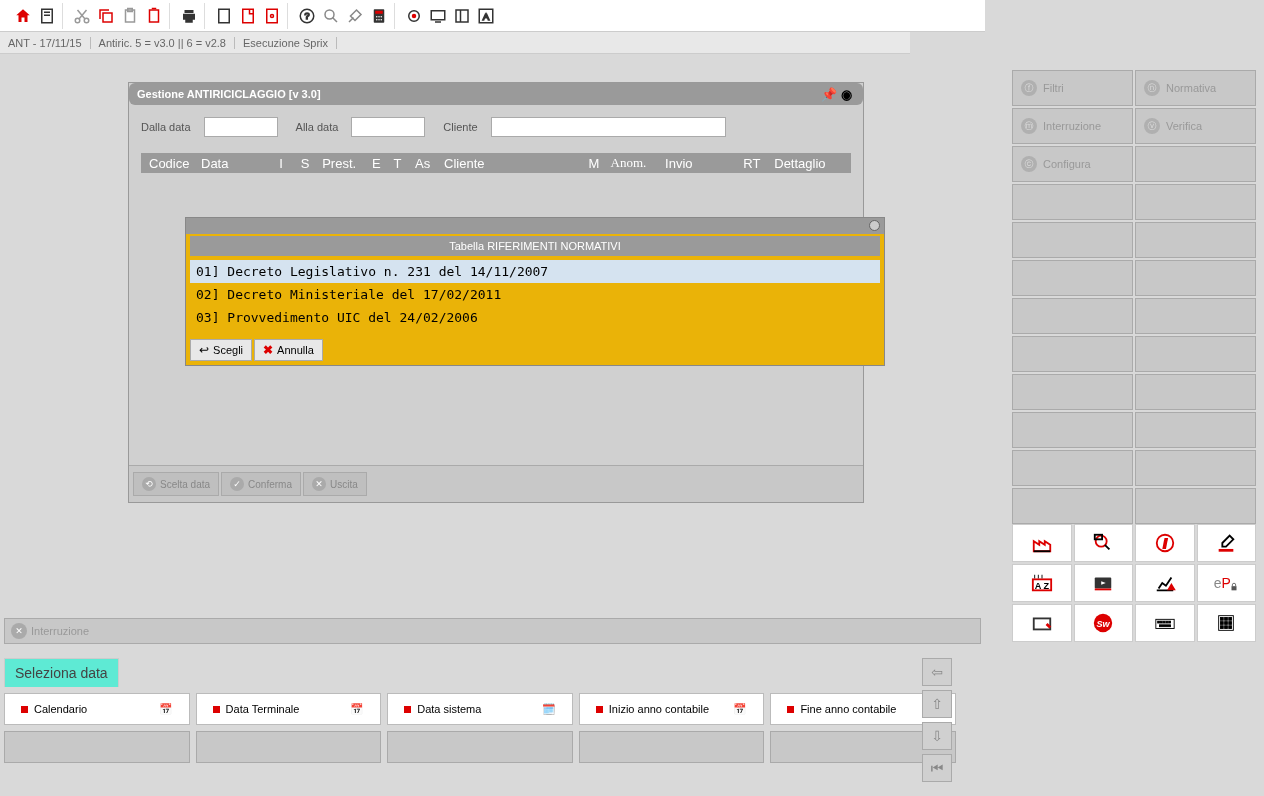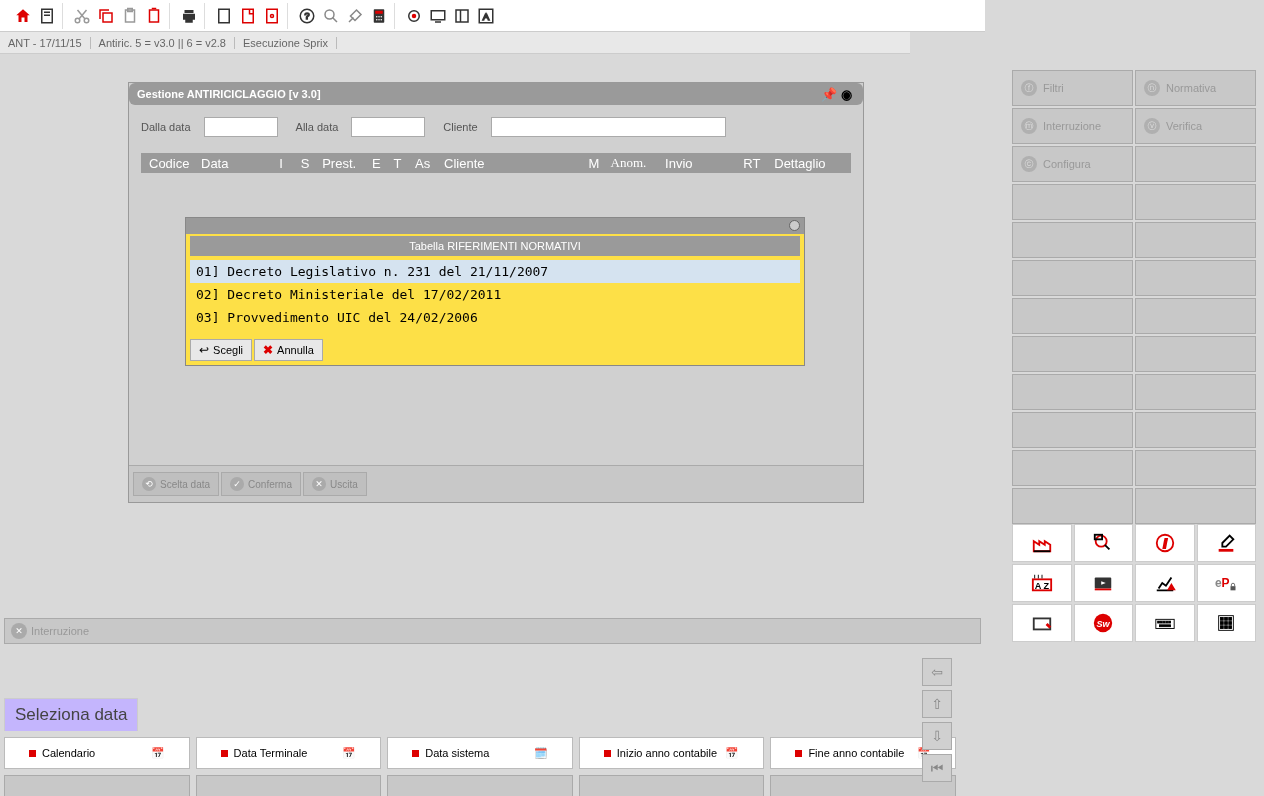--- a/index.html
+++ b/index.html
@@ -26,43 +26,43 @@
 .filter-group { display: flex; align-items: center; gap: 13px; }
 .filter-label { font-size: 11px; color: #555; }
 .filter-input { background: #fff; border: 1px solid #aaa; height: 20px; padding: 0 4px; font-size: 11px; }
 
 .table-header { background: #9a9a9a; color: #fff; font-size: 13px; display: flex; padding: 3px 8px; height: 20px; align-items: center; }
 .table-header div { margin-right: 12px; }
 .th-codice { width: 40px; } .th-data { width: 70px; } .th-i { width: 10px; } .th-s { width: 10px; } .th-prest { width: 40px; } .th-e { width: 10px; } .th-t { width: 10px; } .th-as { width: 18px; } .th-cliente { width: 140px; } .th-m { width: 10px; } .th-anom { width: 45px; font-family: Liberation Serif, serif; } .th-invio { width: 70px; } .th-rt { width: 20px; } .th-dettaglio { width: 60px; }
 
 .table-body { background: #d0d0d0; height: 280px; position: relative; }
 
-.popup { position: absolute; left: 44px; top: 44px; width: 620px; background: #fde047; border: 1px solid #888; }
+.popup { position: absolute; left: 44px; top: 44px; width: 700px; background: #eab308; border: 1px solid #888; }
 .popup-top { background: #9a9a9a; height: 16px; position: relative; }
 .popup-circle { position: absolute; right: 4px; top: 2px; width: 11px; height: 11px; border-radius: 50%; background: #ccc; border: 1px solid #666; }
 .popup-header { background: #9a9a9a; color: #fff; font-size: 11px; text-align: center; padding: 4px; margin: 2px 4px; }
 .popup-list { padding: 2px 4px; margin-bottom: 8px; }
 .popup-row { font-family: monospace; font-size: 13px; padding: 4px 6px; cursor: pointer; white-space: nowrap; }
 .popup-row.selected { background: #d5e3f0; }
 .popup-buttons { display: flex; gap: 2px; padding: 0 4px 4px; }
 .popup-btn { background: #e8e8e8; border: 1px solid #aaa; padding: 3px 8px; font-size: 11px; display: flex; align-items: center; gap: 4px; cursor: pointer; }
 .popup-btn .ic { font-size: 12px; }
 .red-x { color: #d00; font-weight: bold; }
 
 .window-footer { display: flex; gap: 2px; padding: 6px 4px; background: #c8c8c8; border-top: 1px solid #aaa; }
 .footer-btn { background: #bfbfbf; border: 1px solid #aaa; padding: 4px 8px; font-size: 10px; color: #888; display: flex; align-items: center; gap: 4px; }
 .footer-btn .ic-circ { width: 14px; height: 14px; border-radius: 50%; background: #aaa; display: inline-flex; align-items: center; justify-content: center; font-size: 9px; color: #fff; }
 
 .interrupt-bar { position: absolute; top: 618px; left: 4px; width: 977px; height: 26px; background: #c8c8c8; border: 1px solid #aaa; display: flex; align-items: center; padding: 0 6px; font-size: 11px; color: #999; }
 .interrupt-bar .ic-circ { width: 16px; height: 16px; border-radius: 50%; background: #aaa; margin-right: 4px; display: inline-flex; align-items: center; justify-content: center; font-size: 9px; color: #fff; }
 
 .bottom-area { position: absolute; top: 658px; left: 4px; width: 952px; }
-.select-tab { background: #c4b5fd; padding: 6px 10px; font-size: 17px; color: #444; display: inline-block; border: 1px solid #ccc; border-bottom: none; margin-top: 40px; }
+.select-tab { background: #5eead4; padding: 6px 10px; font-size: 14px; color: #444; display: inline-block; border: 1px solid #ccc; border-bottom: none; }
 .date-buttons { display: flex; gap: 6px; margin-top: 6px; }
-.date-btn { flex: 1; background: #fff; border: 1px solid #bbb; height: 32px; padding: 0 24px; display: flex; align-items: center; justify-content: space-between; font-size: 11px; cursor: pointer; }
+.date-btn { flex: 1; background: #fff; border: 1px solid #bbb; height: 32px; padding: 0 16px; display: flex; align-items: center; justify-content: space-between; font-size: 11px; cursor: pointer; }
 .date-btn .sq { width: 7px; height: 7px; background: #d00; margin-right: 6px; }
 .date-btn .lbl { display: flex; align-items: center; }
 .gray-row { display: flex; gap: 6px; margin-top: 6px; }
 .gray-row div { flex: 1; background: #c8c8c8; height: 32px; border: 1px solid #aaa; }
 
 .nav-arrows { position: absolute; top: 658px; left: 922px; width: 30px; display: flex; flex-direction: column; gap: 4px; }
 .nav-arrow { width: 30px; height: 28px; background: #d0d0d0; border: 1px solid #aaa; display: flex; align-items: center; justify-content: center; font-size: 14px; color: #888; cursor: pointer; }
 
 .side-panel { position: absolute; top: 70px; right: 8px; width: 244px; display: flex; flex-direction: column; gap: 2px; }
 .side-row { display: flex; gap: 2px; }
@@ -250,21 +250,21 @@
         <div class="th-rt">RT</div>
         <div class="th-dettaglio">Dettaglio</div>
       </div>
       <div class="table-body">
         <div class="popup">
           <div class="popup-top">
             <span class="popup-circle"></span>
           </div>
           <div class="popup-header">Tabella RIFERIMENTI NORMATIVI</div>
           <div class="popup-list">
-            <div class="popup-row selected">01] Decreto Legislativo n. 231 del 21/11/2007</div>
+            <div class="popup-row selected">01] Decreto Legislativo n. 231 del 14/11/2007</div>
             <div class="popup-row">02] Decreto Ministeriale del 17/02/2011</div>
             <div class="popup-row">03] Provvedimento UIC del 24/02/2006</div>
           </div>
           <div class="popup-buttons">
             <div class="popup-btn">
               <span class="ic">↩</span>
               <span>Scegli</span>
             </div>
             <div class="popup-btn">
               <span class="ic red-x">✖</span>
@@ -457,21 +457,21 @@
         <rect x="3" y="18" width="18" height="2" fill="#d00"></rect>
       </svg>
     </div>
   <div class="icon-cell">
       <svg viewBox="0 0 24 24" fill="none" stroke="#000" stroke-width="2">
         <path d="M3 20h18M5 18l4-6 4 3 6-9"></path>
         <path d="M19 14l-3 5h6z" fill="#d00" stroke="#d00"></path>
       </svg>
     </div>
   <div class="icon-cell">
-      <span style="font-size:12px;color:#888;font-weight:bold">e<span style="color:#d00">P</span></span>
+      <span style="font-size:14px;color:#888;font-weight:normal">e<span style="color:#d00">P</span></span>
       <svg style="width:10px;height:10px;margin-left:-2px;margin-top:8px" viewBox="0 0 24 24" fill="#555">
         <rect x="6" y="10" width="12" height="10"></rect>
         <path d="M8 10V7a4 4 0 018 0v3" fill="none" stroke="#555" stroke-width="2"></path>
       </svg>
     </div>
   <div class="icon-cell">
       <svg viewBox="0 0 24 24" fill="none" stroke="#333" stroke-width="2">
         <rect x="3" y="7" width="18" height="12"></rect>
         <path d="M21 17l-4-4" stroke="#d00" stroke-width="3"></path>
       </svg>

